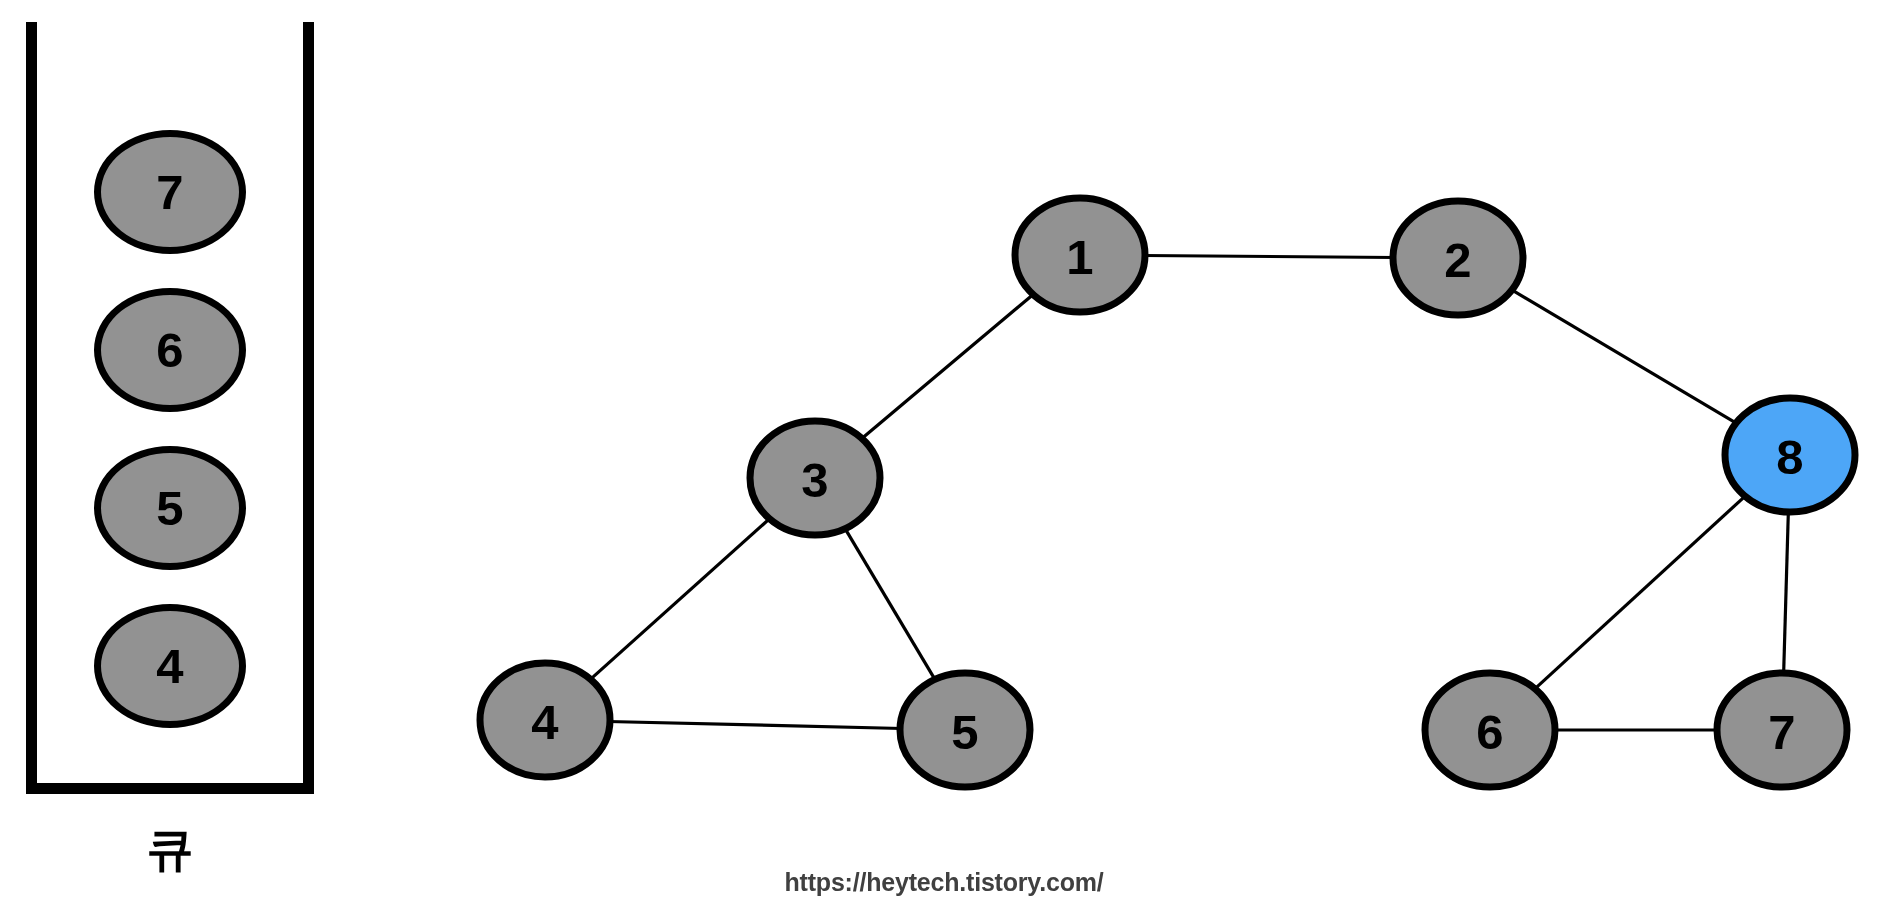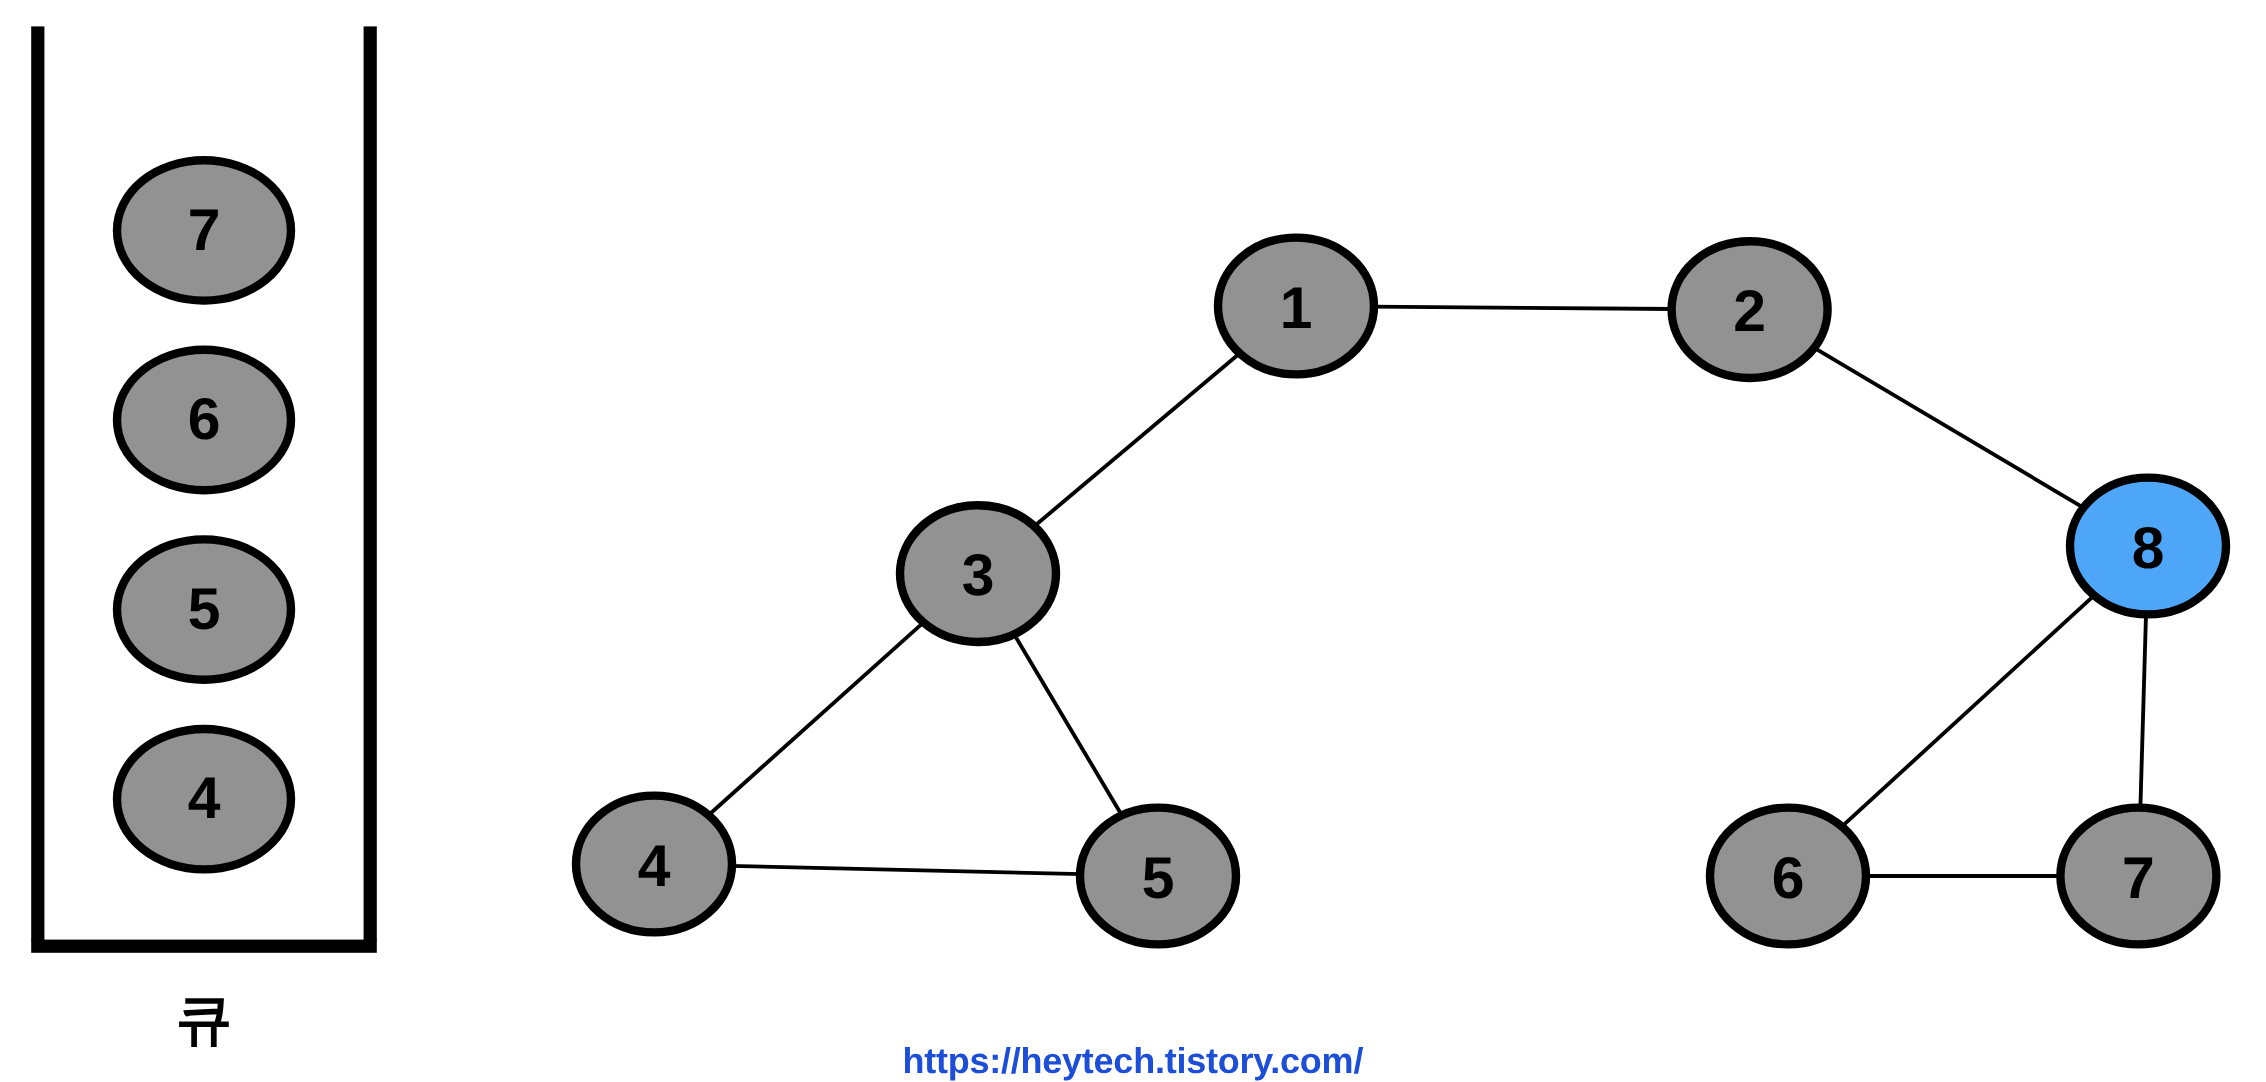--- a/index.html
+++ b/index.html
@@ -104,23 +104,23 @@
     dominant-baseline: central;
   }
 
   
   .watermark {
     position: absolute;
     left: 0;
     top: 868px;
     width: 1888px;
     text-align: center;
-    font-size: 30px;
+    font-size: 25px;
     font-weight: bold;
-    color: #1d4ed8;
+    color: #404040;
     letter-spacing: -0.2px;
   }
 </style>
 </head>
 <body>
 
 <div id="stage">
 
   <div class="queue-container">
     <div class="queue-wall left"></div>

